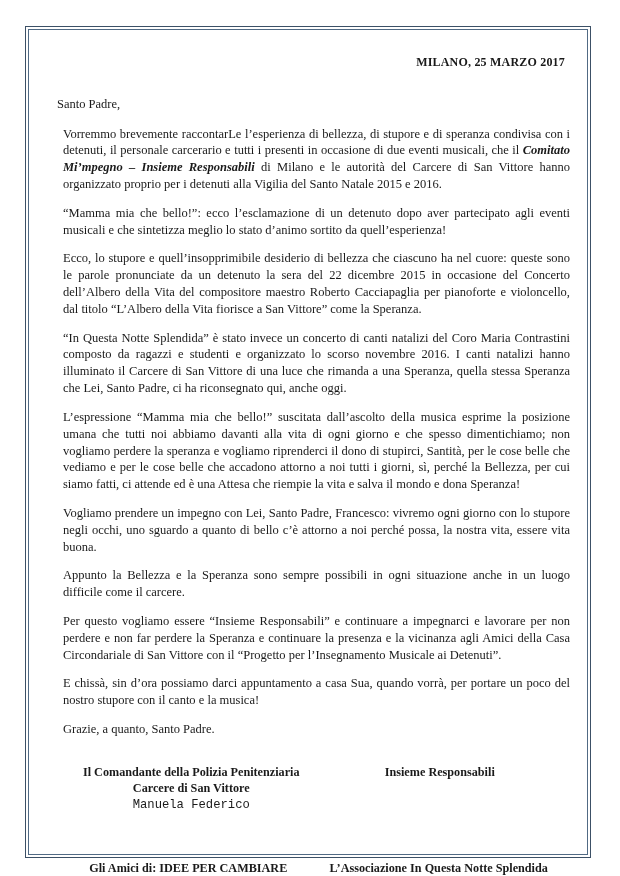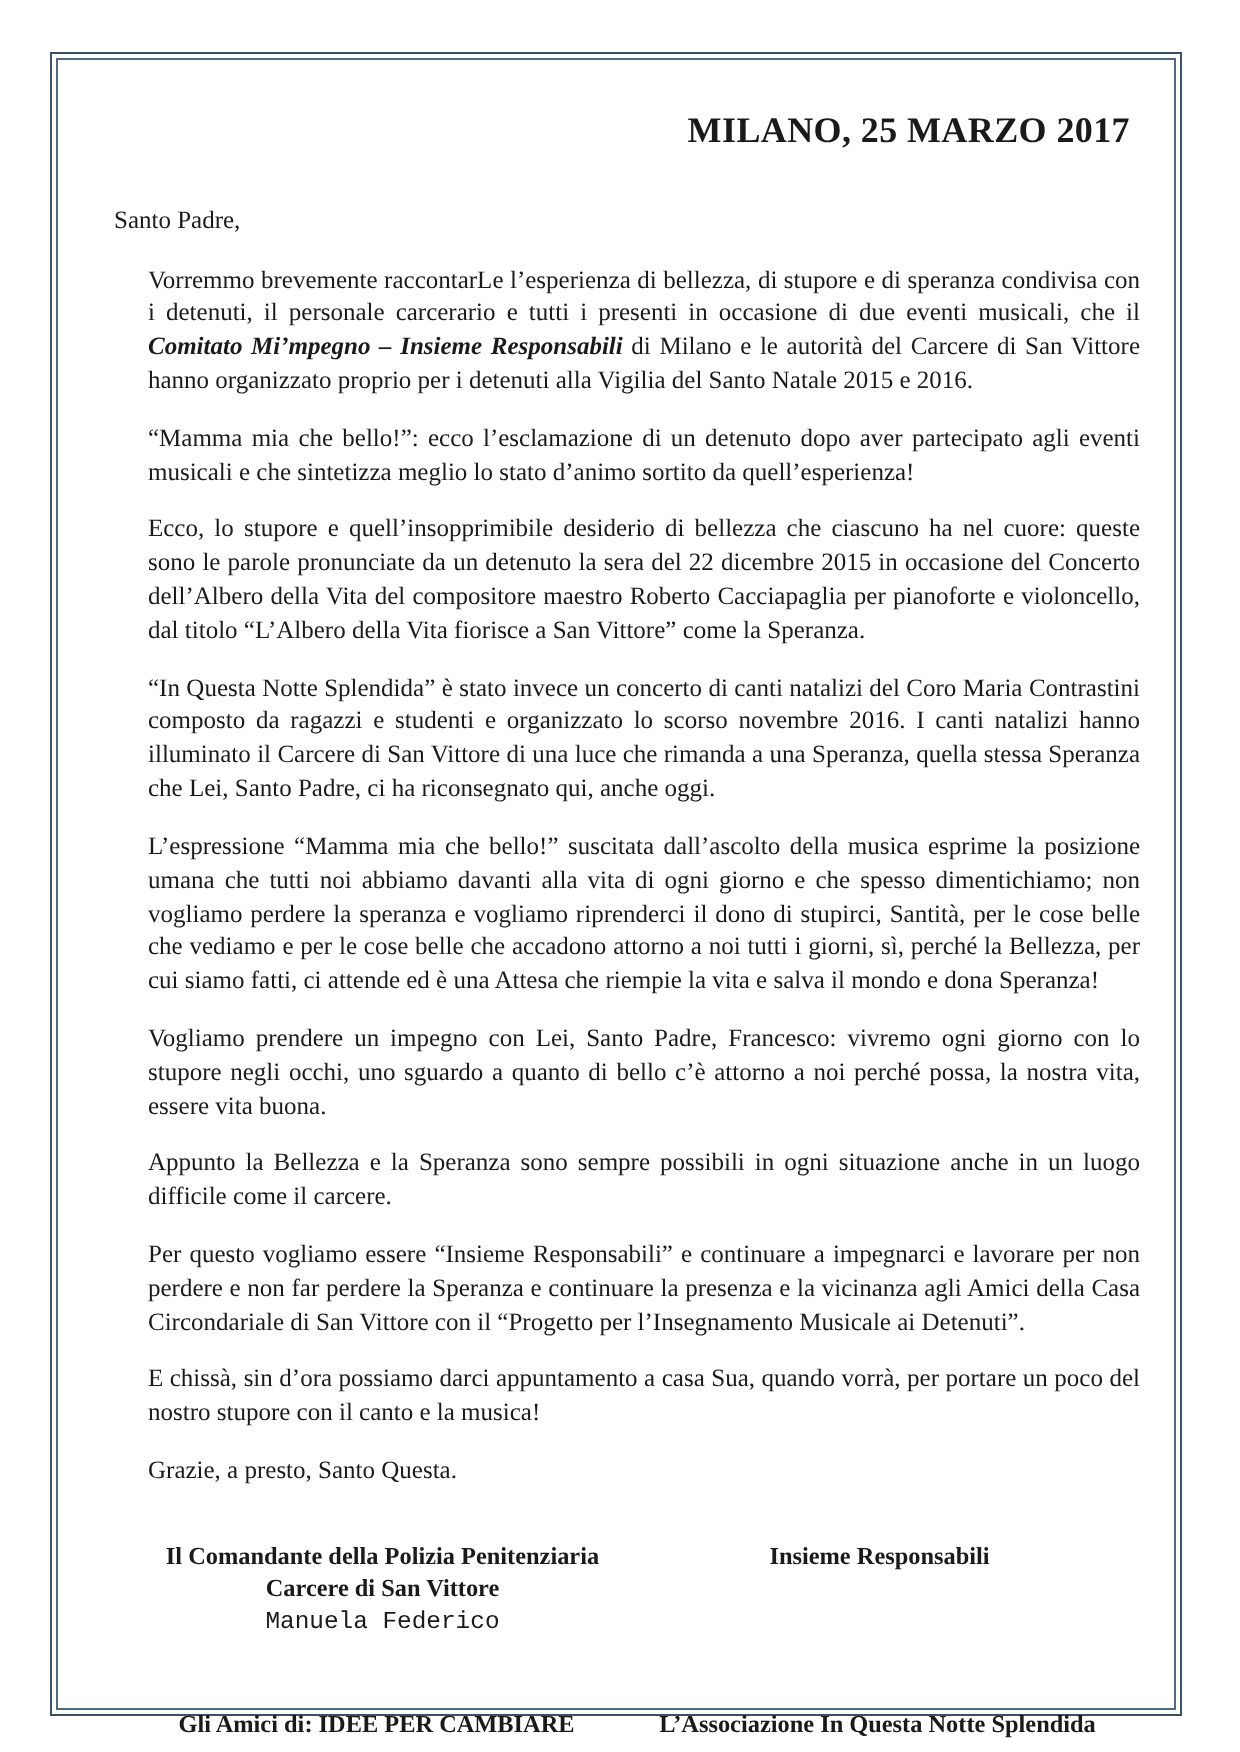--- a/index.html
+++ b/index.html
@@ -52,37 +52,37 @@
     left: 0;
     top: 0;
     width: 620px;
     height: 876px;
     box-sizing: border-box;
     padding: 55px 50px 0 57px;
   }
 
   .dateline {
     text-align: right;
-    font-size: 18px;
+    font-size: 12px;
     font-weight: bold;
     letter-spacing: 0.2px;
     margin: 0 5px 26px 0;
   }
 
   .salutation {
     font-size: 12.5px;
     margin: 0 0 13px 0;
     line-height: 1.32;
   }
 
   p.body-par {
     font-size: 12.5px;
     line-height: 1.345;
     text-align: justify;
-    margin: 0 0 12px 17px;
+    margin: 0 0 12px 6px;
     text-indent: 0;
     hyphens: none;
   }
 
   b, strong { font-weight: normal; }
   .bi { font-weight: bold; font-style: italic; }
 
   .signatures {
     display: flex;
     margin-top: 26px;
@@ -102,20 +102,21 @@
   .footer-row {
     display: flex;
     margin-top: 36px;
     padding: 0 6px;
     font-size: 12.2px;
     font-weight: bold;
   }
   .footer-col {
     flex: 1 1 50%;
     text-align: center;
+    margin-top: 12px;
   }
 </style>
 </head>
 <body>
 
 <div class="frame-shadow"></div>
 <div class="page-frame"></div>
 
 <div class="sheet">
 
@@ -134,21 +135,21 @@
   <p class="body-par"><span>L’espressione </span><b>“Mamma mia che bello!”</b><span> suscitata dall’ascolto della musica esprime la posizione umana che tutti noi abbiamo davanti alla vita di ogni giorno e che spesso dimentichiamo; non vogliamo perdere la speranza e vogliamo riprenderci il dono di stupirci, Santità, per le cose belle che vediamo e per le cose belle che accadono attorno a noi tutti i giorni, sì, perché la Bellezza, per cui siamo fatti, ci attende ed è una Attesa che riempie la vita e salva il mondo e dona Speranza!</span></p>
 
   <p class="body-par">Vogliamo prendere un impegno con Lei, Santo Padre, Francesco: vivremo ogni giorno con lo stupore negli occhi, uno sguardo a quanto di bello c’è attorno a noi perché possa, la nostra vita, essere vita buona.</p>
 
   <p class="body-par">Appunto la Bellezza e la Speranza sono sempre possibili in ogni situazione anche in un luogo difficile come il carcere.</p>
 
   <p class="body-par"><span>Per questo vogliamo essere </span><b>“Insieme Responsabili”</b><span> e continuare a impegnarci e lavorare per non perdere e non far perdere la Speranza e continuare la presenza e la vicinanza agli Amici della Casa Circondariale di San Vittore con il “Progetto per l’Insegnamento Musicale ai Detenuti”.</span></p>
 
   <p class="body-par">E chissà, sin d’ora possiamo darci appuntamento a casa Sua, quando vorrà, per portare un poco del nostro stupore con il canto e la musica!</p>
 
-  <p class="body-par">Grazie, a presto, Santo Questa.</p>
+  <p class="body-par">Grazie, a quanto, Santo Padre.</p>
 
   <div class="signatures">
     <div class="sig-col">
       <div class="line1">Il Comandante della Polizia Penitenziaria</div>
       <div class="line2">Carcere di San Vittore</div>
       <div class="name">Manuela Federico</div>
     </div>
     <div class="sig-col">
       <div class="line2">Insieme Responsabili</div>
     </div>

